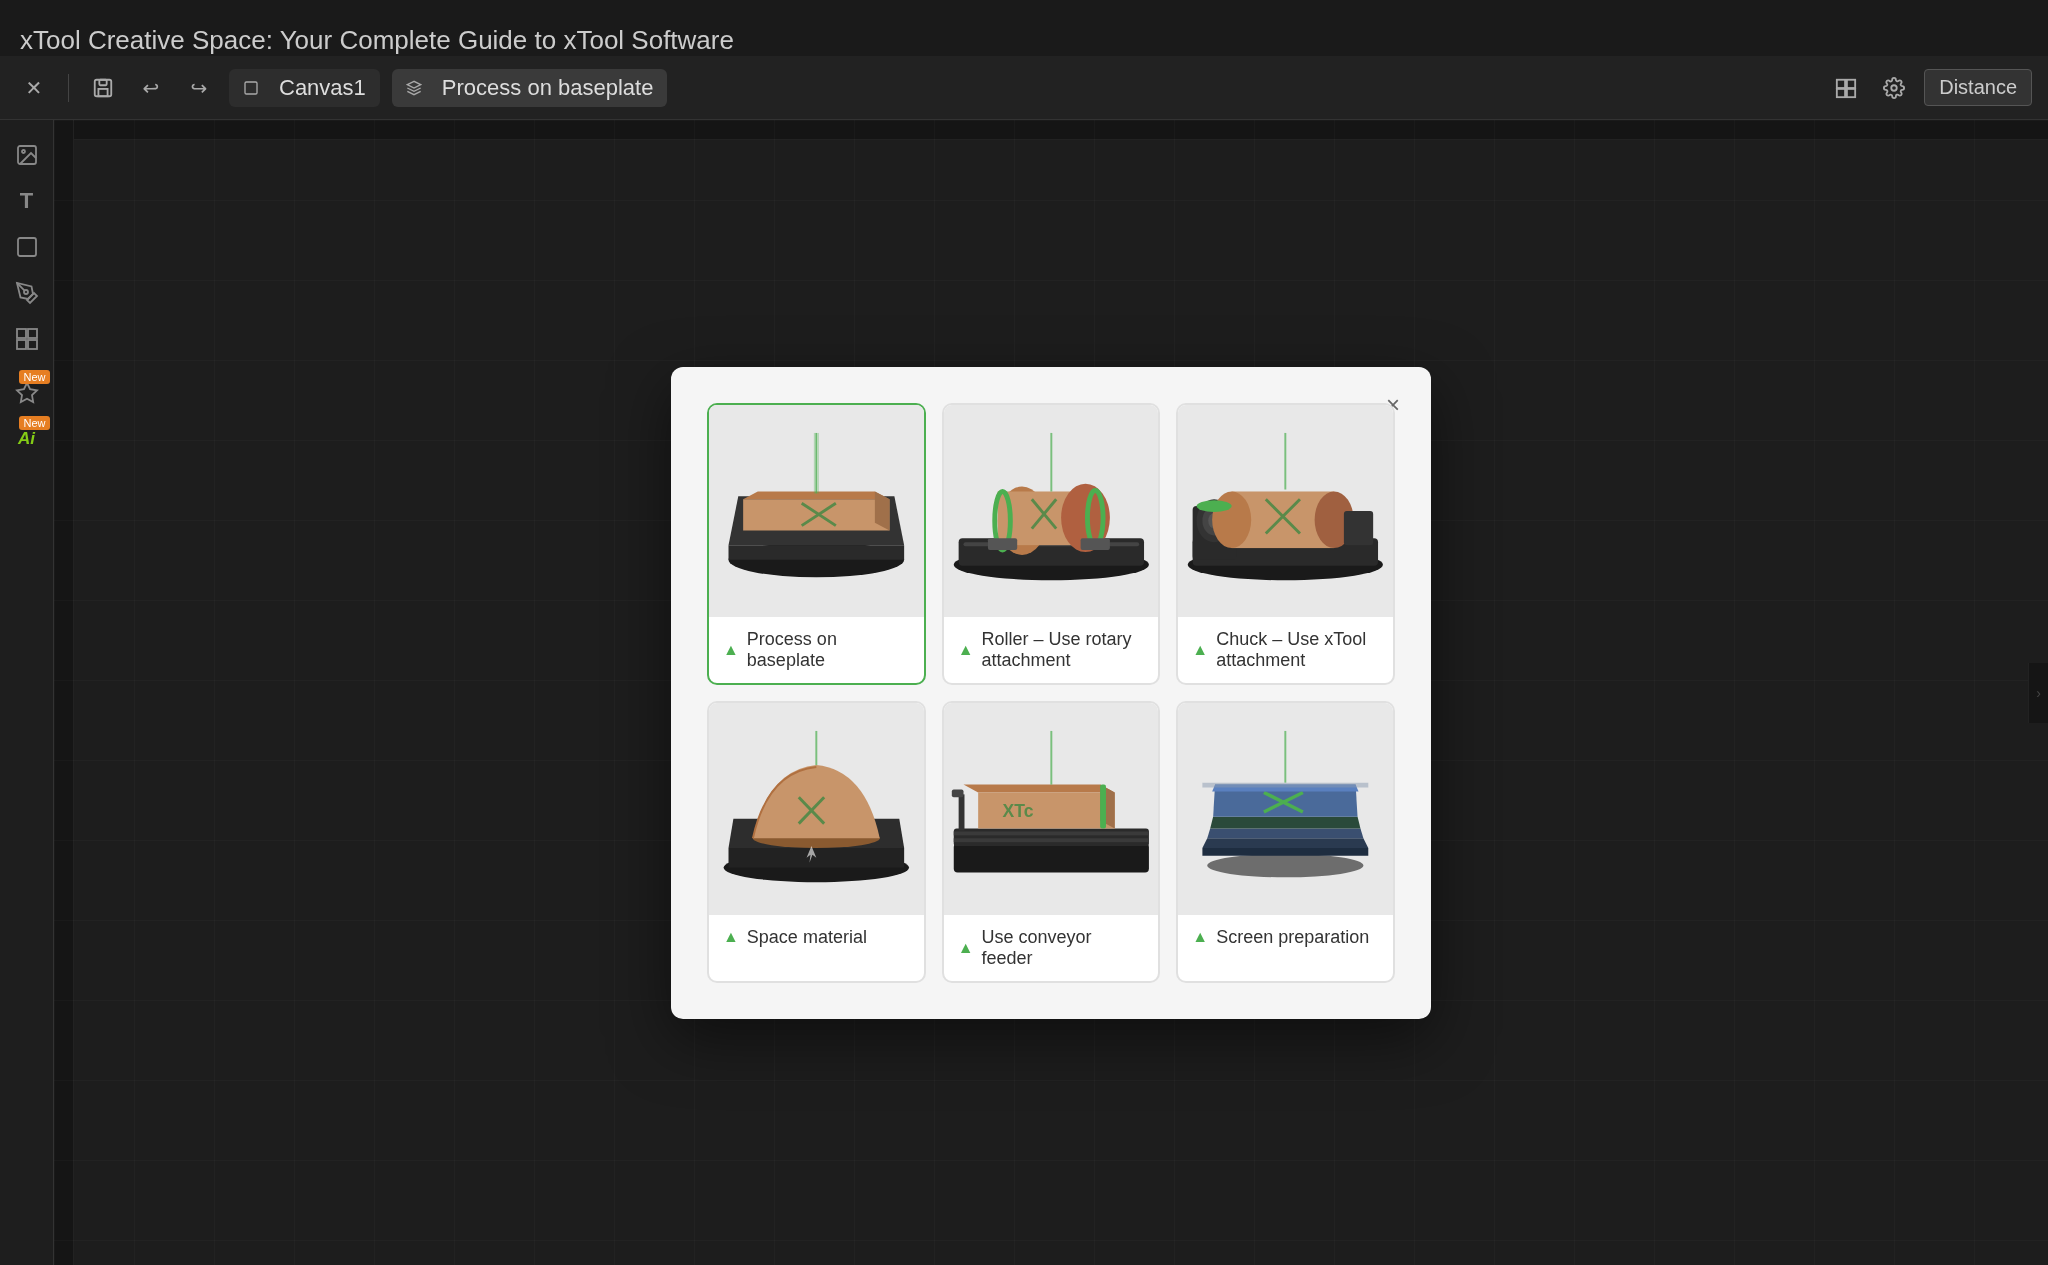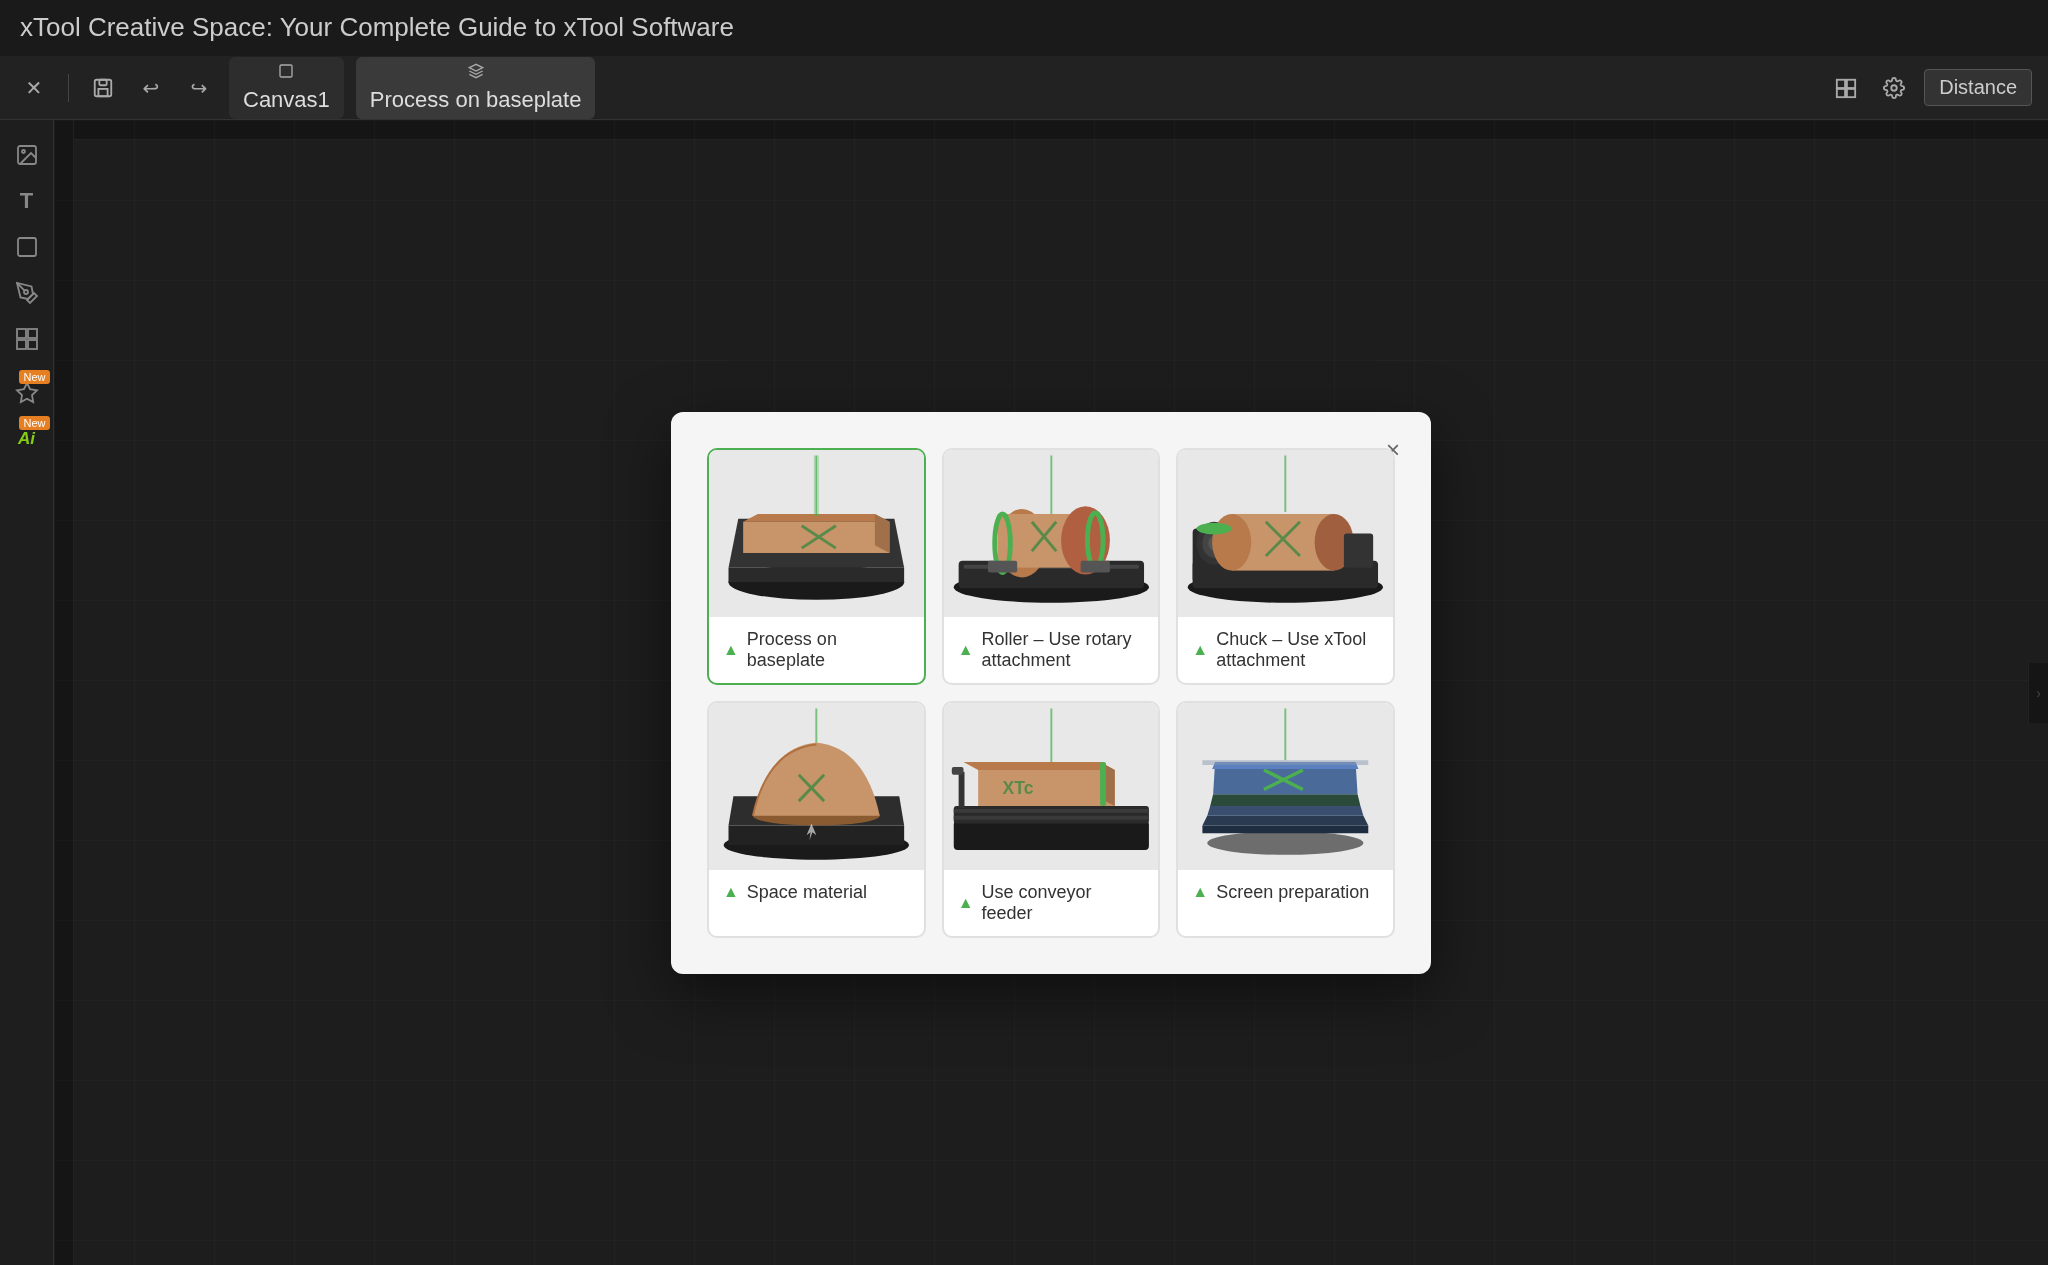--- a/index.html
+++ b/index.html
@@ -10,24 +10,24 @@
       font-family: -apple-system, BlinkMacSystemFont, 'Segoe UI', sans-serif;
       overflow: hidden;
       position: relative;
     }
 
     
     .title-bar {
       background: #1a1a1a;
       color: #ccc;
       font-size: 26px;
-      padding: 12px 20px;
+      padding: 0 20px;
       height: 56px;
       display: flex;
-      align-items: flex-start;
+      align-items: flex-end;
     }
 
     
     .toolbar {
       background: #222;
       height: 64px;
       display: flex;
       align-items: center;
       padding: 0 16px;
       gap: 12px;
@@ -41,28 +41,27 @@
       justify-content: center;
       color: #aaa;
       font-size: 20px;
       cursor: pointer;
       border-radius: 4px;
     }
     .toolbar-sep { width: 1px; height: 28px; background: #444; margin: 0 4px; }
     .tab-item {
       display: flex;
       align-items: center;
-      gap: 8px;
+      gap: 20px;
       background: #2d2d2d;
       border-radius: 6px;
       padding: 6px 14px;
       color: #ddd;
       font-size: 22px;
       cursor: pointer;
-      flex-direction: column;
     }
     .toolbar-right {
       margin-left: auto;
       display: flex;
       align-items: center;
       gap: 12px;
       color: #aaa;
       font-size: 20px;
     }
     .distance-btn {
@@ -219,21 +218,21 @@
       border: 2px solid #e0e0e0;
       border-radius: 10px;
       overflow: hidden;
       cursor: pointer;
       transition: border-color 0.15s;
       position: relative;
     }
     .option-card.selected { border-color: #4caf50; border-width: 2px; }
     .option-card .image-area {
       width: 100%;
-      height: 167px;
+      height: 212px;
       background: #e8e8e8;
       display: flex;
       align-items: center;
       justify-content: center;
       overflow: hidden;
       position: relative;
     }
     .option-card .card-label {
       display: flex;
       align-items: center;

